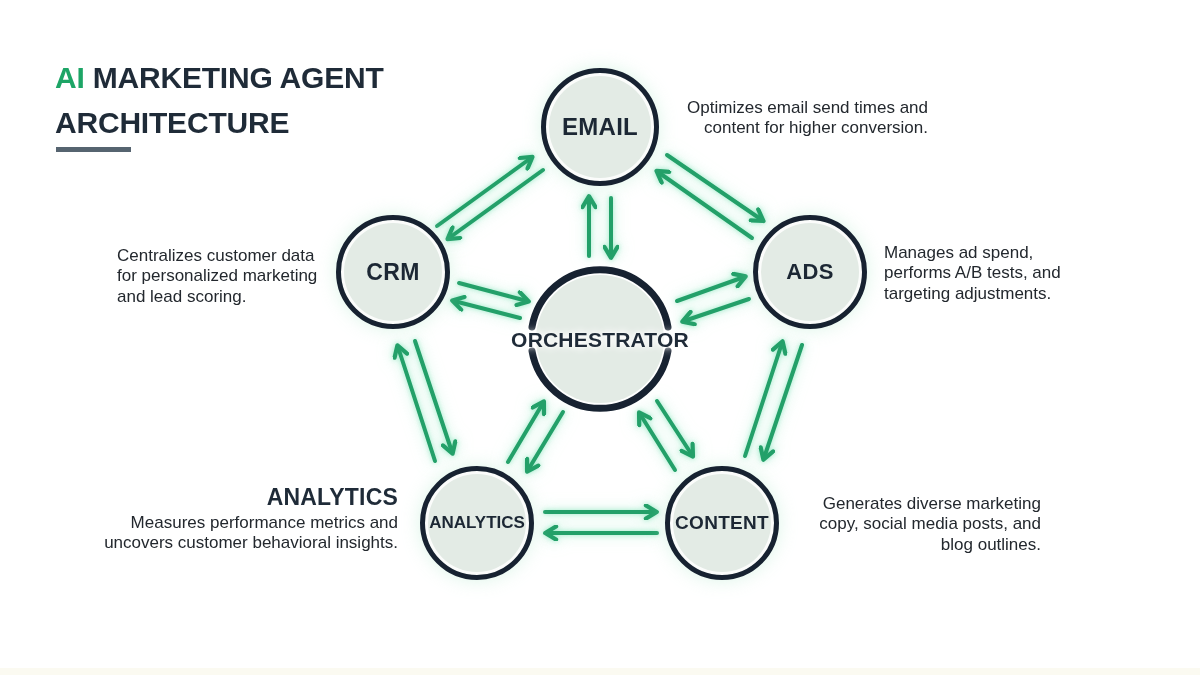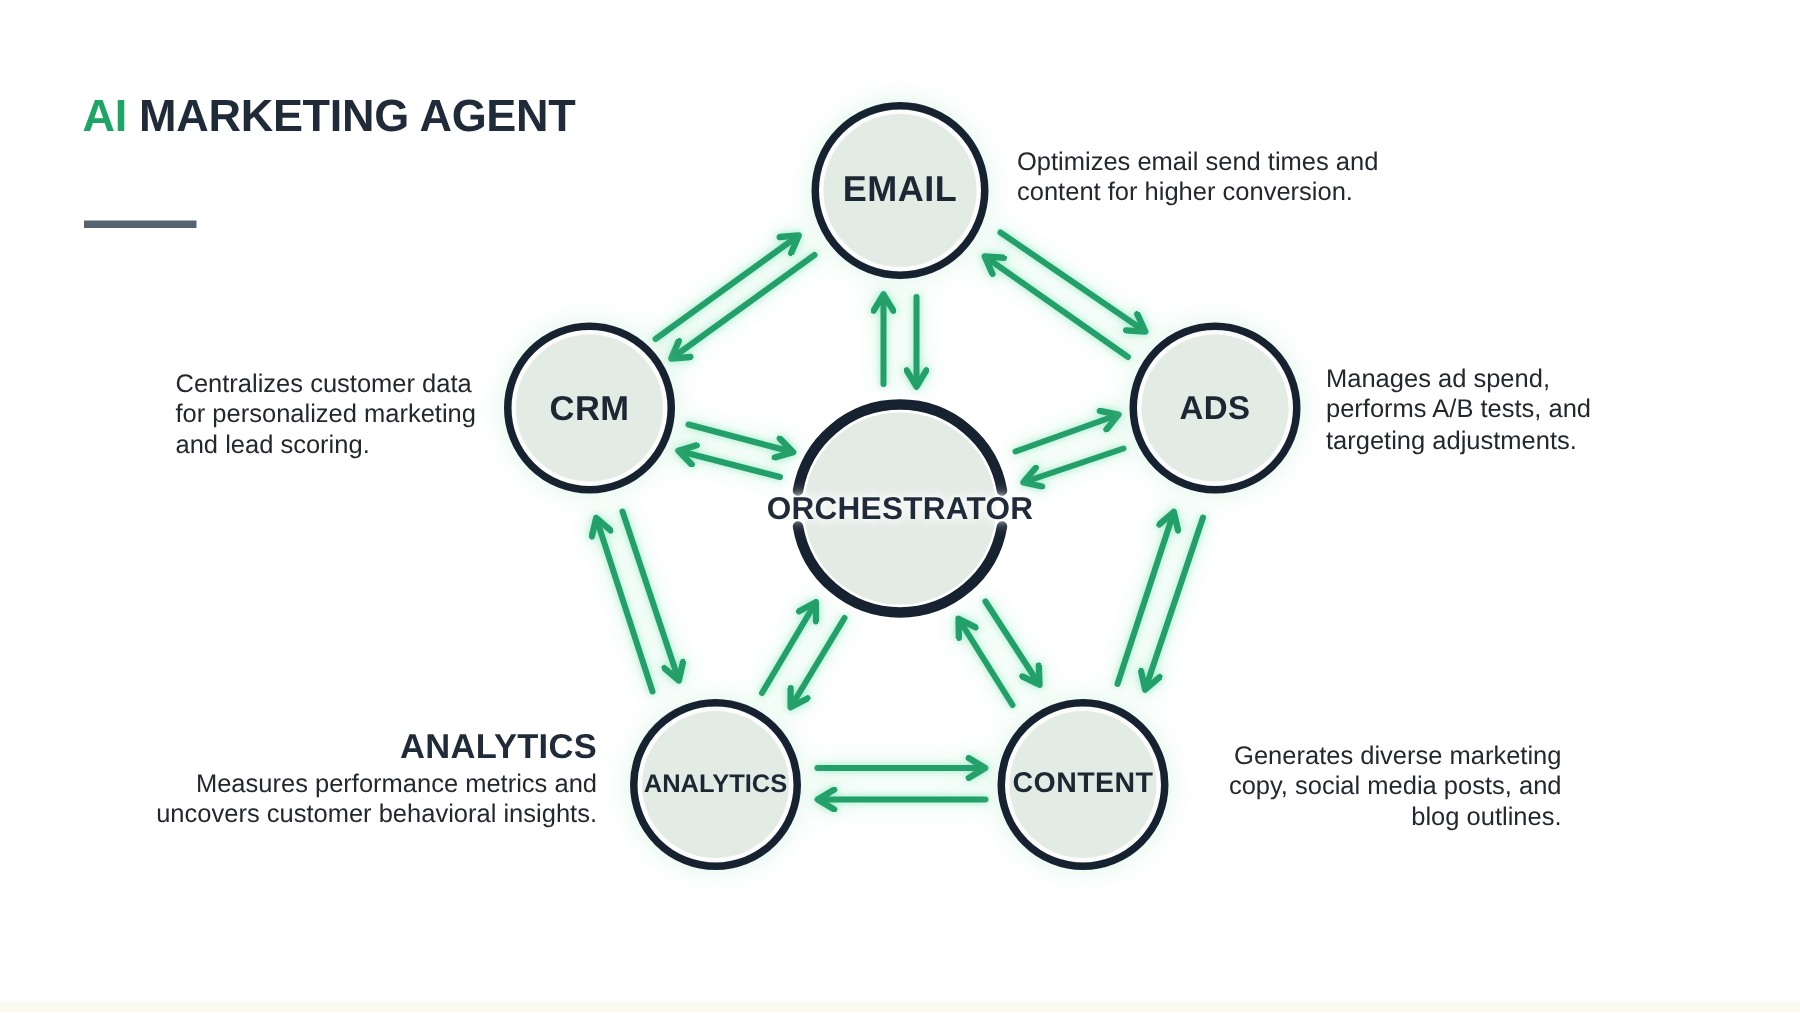--- a/index.html
+++ b/index.html
@@ -59,21 +59,21 @@
   .node-analytics { left:420px; top:466px; width:114px; height:114px; }
   .node-analytics span { font-size:17px; letter-spacing:0; }
   .node-content   { left:665px; top:466px; width:114px; height:114px; }
   .node-content span { font-size:19px; }
 
   
   .desc {
     position:absolute; z-index:2; font-size:17px; line-height:1.2;
     color:var(--body-text,#23282e);
   }
-  .desc-email     { left:678px; top:98px;  width:250px; text-align:left; }
+  .desc-email     { left:678px; top:98px;  width:250px; text-align:right; }
   .desc-crm       { left:117px; top:246px; width:215px; }
   .desc-ads       { left:884px; top:243px; width:215px; text-align:left; }
   .desc-content   { left:803px; top:494px; width:238px; text-align:right; }
   .analytics-block{ left:88px;  top:484px; width:310px; text-align:right; }
   .analytics-block .heading {
     font-size:23px; font-weight:bold; color:var(--title-navy,#1f2b38);
     letter-spacing:0.2px; margin-bottom:1px;
   }
 
   .bottom-band { position:absolute; left:0; bottom:0; width:1200px; height:7px;
@@ -81,20 +81,21 @@
 </style>
 </head>
 <body>
 
 <div class="canvas">
 
   <div class="bottom-band"></div>
 
   <div class="title">
     <div><span class="accent">AI</span><span> MARKETING AGENT</span></div>
+    <div>ARCHITECTURE</div>
   </div>
   <div class="title-underline"></div>
 
   <svg class="layer" width="1200" height="675" viewBox="0 0 1200 675">
     <defs>
       <marker id="ah" viewBox="0 0 12 12" refX="8.5" refY="6" markerWidth="4.2" markerHeight="4.2" orient="auto" markerUnits="strokeWidth">
         <path class="ahp" d="M2 1.3 L9.8 6 L2 10.7"></path>
       </marker>
     </defs>
 

